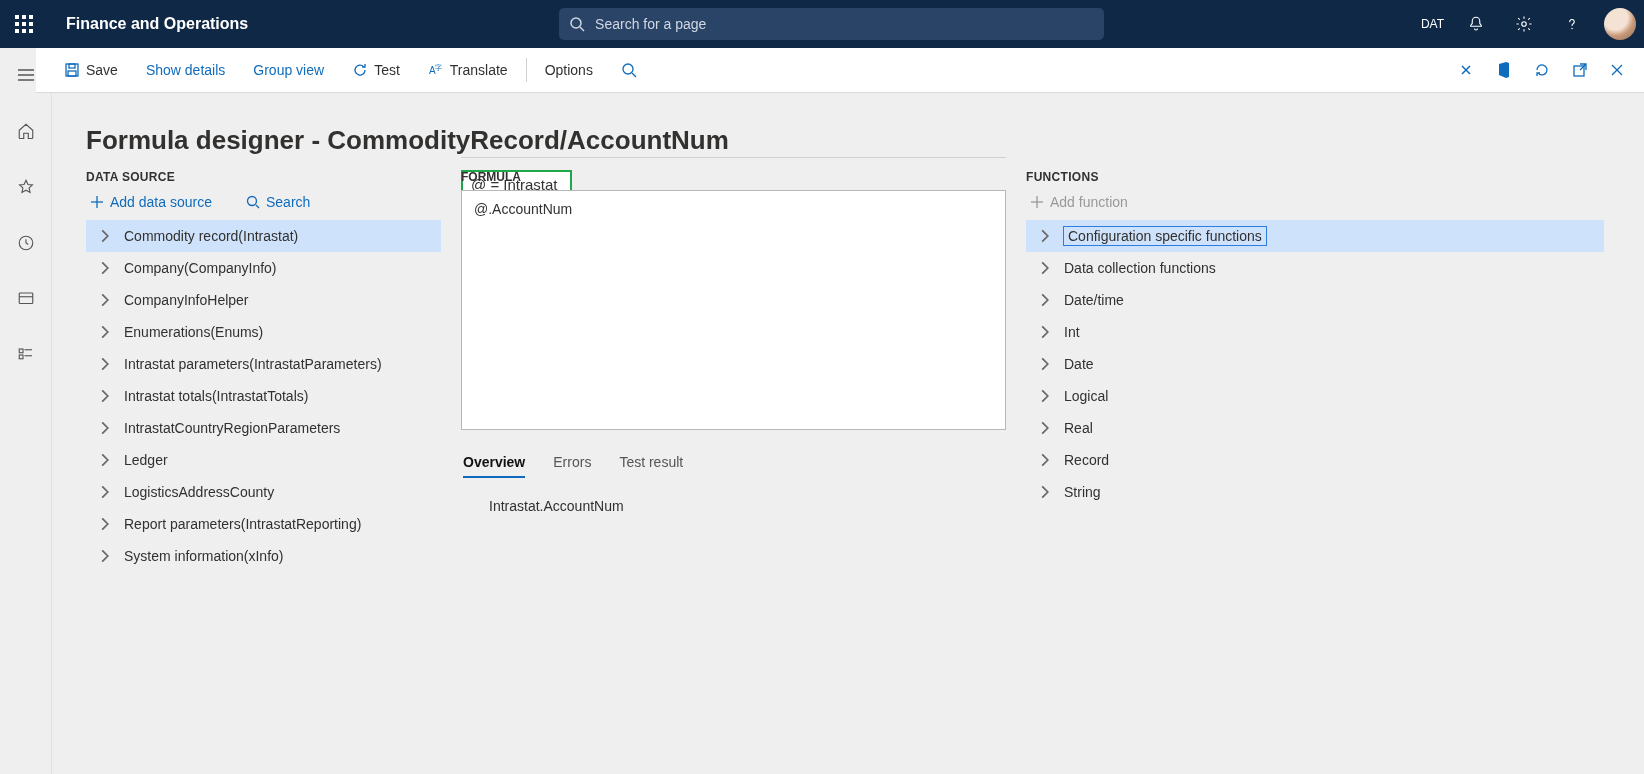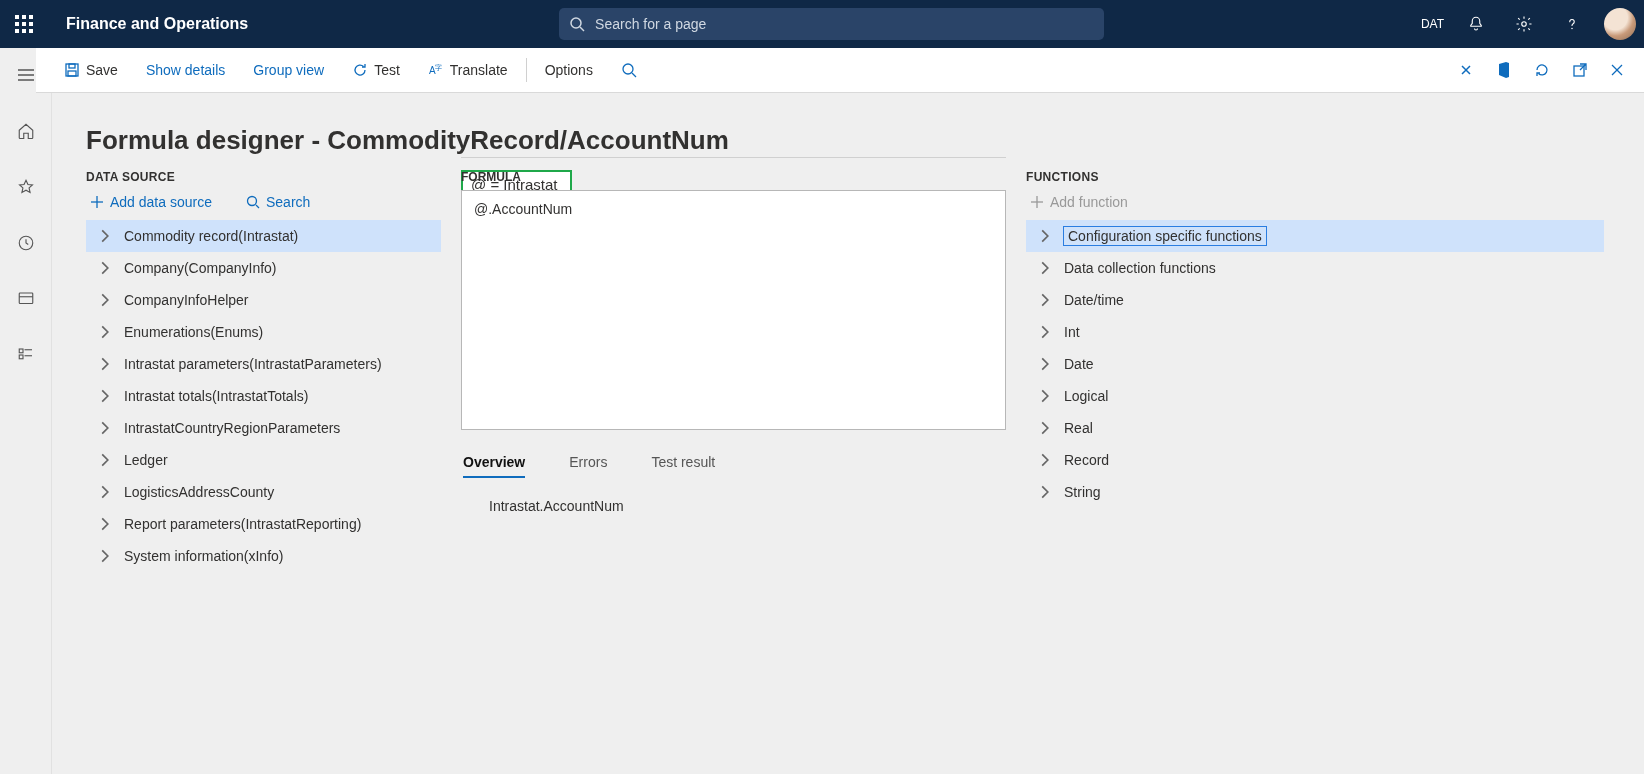--- a/index.html
+++ b/index.html
@@ -51,21 +51,21 @@
   .treeitem .exp{width:14px;height:14px;margin-right:12px;color:#666;}
   .treeitem.selected{background:#cfe2fb;}
   
   .restree .treeitem.selected{background:#cfe2fb;}
   .restree .treeitem.selected .txt{outline:1px solid #2a7de1; padding:1px 4px;}
   
   .intrastatbox{display:inline-block;border:2px solid #1fa84a;padding:4px 12px 4px 8px;font-size:15px;background:#fff;}
   .formulalabel{font-size:12px;font-weight:700;margin-top:14px;margin-bottom:6px;}
   .formulabox{background:#fff;border:1px solid #b7b7b7;height:240px;width:100%;padding:10px 12px;font-size:14px;margin-bottom:4px;}
   .centerline{height:1px;border-top:1px solid #d0d0d0;position:relative;top:-42px;width:100%;}
-  .tabs{display:flex;gap:44px;margin-top:20px;padding-left:2px;}
+  .tabs{display:flex;gap:28px;margin-top:20px;padding-left:2px;}
   .tab{color:#555;padding-bottom:6px;cursor:pointer;}
   .tab.active{color:#111;font-weight:600;border-bottom:2px solid #0f6cbd;}
   .resultval{margin-top:20px;padding-left:28px;font-size:14px;}
   
   svg{display:block;}
 </style>
 </head>
 <body>
 
 <div class="topbar">

